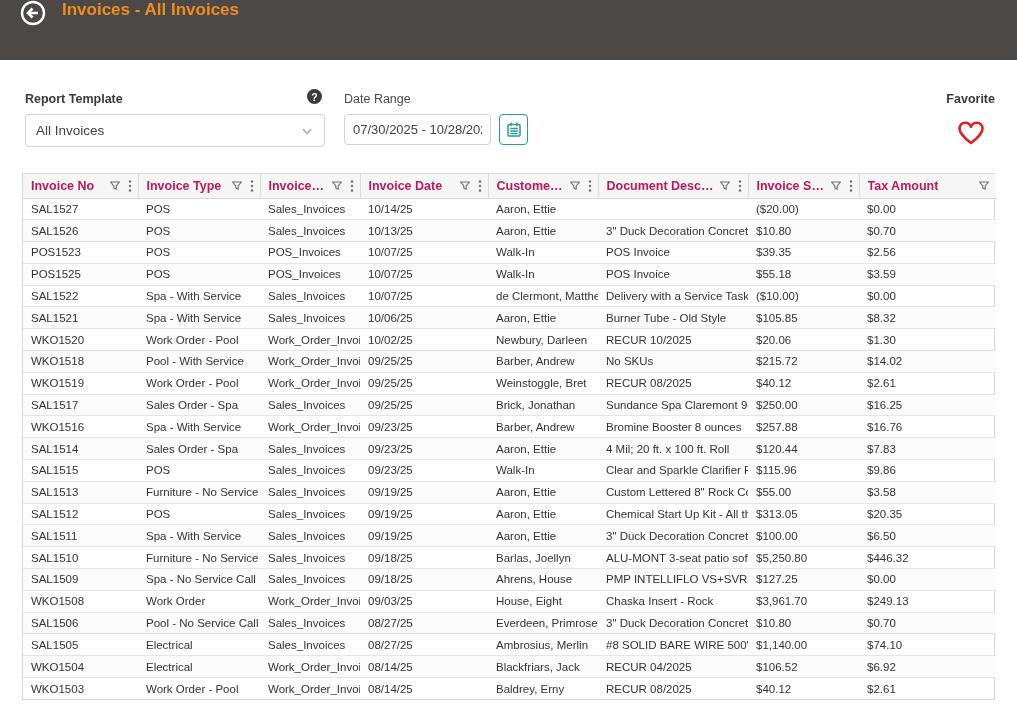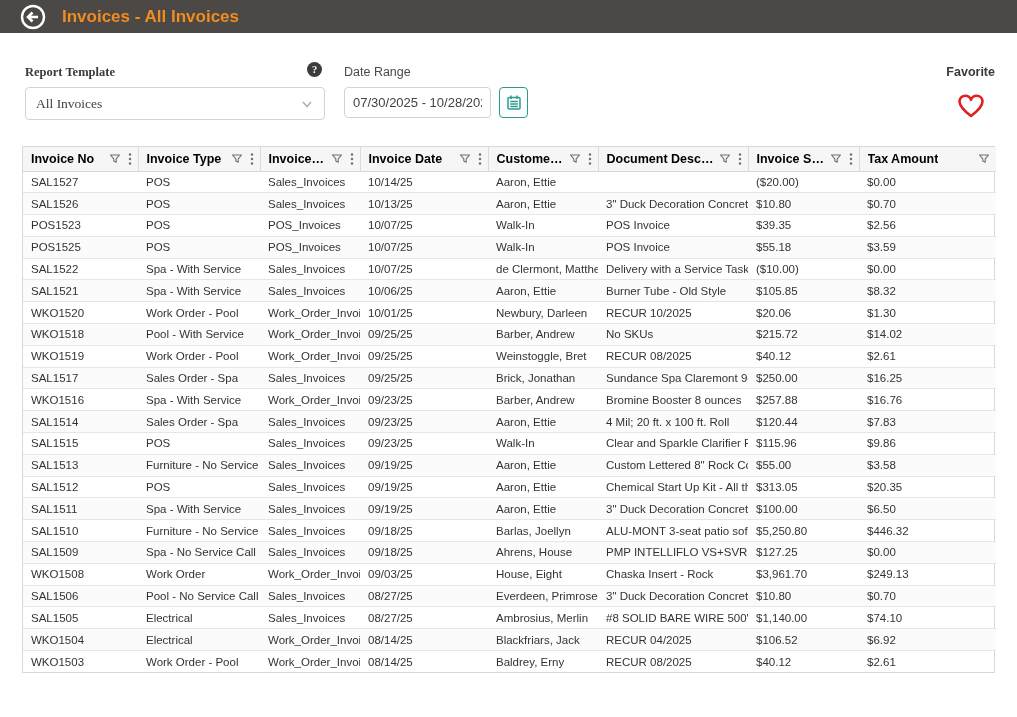--- a/index.html
+++ b/index.html
@@ -1,30 +1,30 @@
 <!DOCTYPE html>
 <html><head>
 <meta charset="utf-8">
 <style>
   * { box-sizing: border-box; margin: 0; padding: 0; }
   html,body { width: 1017px; height: 717px; background: #fff; overflow: hidden;
     font-family: "Liberation Sans", sans-serif; }
 
   
-  .app-bar { height: 33px; background: #4b4845; display: flex; align-items: center;
+  .app-bar { height: 60px; background: #4b4845; display: flex; align-items: flex-start;
     padding: 0 20px; gap: 16px; }
   .back-btn { width: 26px; height: 26px; border: none; background: transparent;
     cursor: pointer; display: flex; align-items: center; justify-content: center; padding: 0; }
   .app-title { color: #f08c21; font-size: 17px; font-weight: bold; }
 
   
   .filters { display: flex; align-items: flex-start; padding: 32px 20px 0 25px; }
   .fgroup { display: flex; flex-direction: column; }
   .flabel { font-size: 12.5px; font-weight: bold; color: #3a3a3a; margin-bottom: 7px; height: 15px; }
-  .rt-group { width: 300px; position: relative; font-family: Liberation Serif, serif; }
+  .rt-group { width: 300px; position: relative; }
   .select-box { height: 33px; border: 1px solid #d4d4d4; border-radius: 4px; background: #fff;
     display: flex; align-items: center; padding: 0 10px; font-size: 13.5px; color: #424242;
     cursor: pointer; justify-content: space-between; }
   .help-icon { position: absolute; top: -3px; right: 3px; width: 15px; height: 15px;
     border-radius: 50%; background: #3c3c3c; color: #fff; font-size: 10.5px; font-weight: bold;
     display: flex; align-items: center; justify-content: center; cursor: pointer; }
   .dr-group { margin-left: 19px; }
   .dr-row { display: flex; gap: 8px; }
   .date-input { width: 147px; height: 31px; border: 1px solid #d4d4d4; border-radius: 4px;
     padding: 0 8px; font-size: 13px; color: #424242; font-family: "Liberation Sans", sans-serif; }
@@ -32,21 +32,21 @@
     background: #fff; cursor: pointer; display: flex; align-items: center; justify-content: center; }
   .fav-group { margin-left: auto; display: flex; flex-direction: column; align-items: center;
     padding-right: 2px; }
   .fav-group .flabel { margin-bottom: 13px; }
   .heart-btn { background: transparent; border: none; cursor: pointer; padding: 0; }
 
   
   .grid-wrap { margin: 24px 22px 0 22px; border: 1px solid #d8d8d8; }
   table { border-collapse: collapse; table-layout: fixed; width: 973px; }
   thead th { background: #f6f6f6; height: 24px; border-right: 1px solid #dcdcdc;
-    border-bottom: 1px solid #d8d8d8; font-size: 12.5px; font-weight: bold; color: #000000;
+    border-bottom: 1px solid #d8d8d8; font-size: 12.5px; font-weight: bold; color: #be185d;
     text-align: center; padding: 0 6px 0 8px; cursor: pointer; white-space: nowrap; overflow: hidden; }
   thead th:last-child { border-right: none; }
   .th-inner { display: flex; align-items: center; justify-content: space-between; gap: 4px; }
   .th-label { overflow: hidden; text-overflow: ellipsis; white-space: nowrap; }
   .th-icons { display: flex; align-items: center; gap: 7px; flex-shrink: 0; }
   tbody td { height: 21.8px; padding: 0 8px; font-size: 11.5px; color: #333;
     border-bottom: 1px solid #e6e6e6; white-space: nowrap; overflow: hidden;
     text-overflow: clip; }
   tbody tr:nth-child(even) { background: #fbfbfb; }
   tbody tr:last-child td { border-bottom: none; }
@@ -295,21 +295,21 @@
           <td>10/06/25</td>
           <td>Aaron, Ettie</td>
           <td>Burner Tube - Old Style</td>
           <td>$105.85</td>
           <td>$8.32</td>
         </tr>
         <tr>
           <td>WKO1520</td>
           <td>Work Order - Pool</td>
           <td>Work_Order_Invoices</td>
-          <td>10/01/25</td>
+          <td>10/02/25</td>
           <td>Newbury, Darleen</td>
           <td>RECUR 10/2025</td>
           <td>$20.06</td>
           <td>$1.30</td>
         </tr>
         <tr>
           <td>WKO1518</td>
           <td>Pool - With Service</td>
           <td>Work_Order_Invoices</td>
           <td>09/25/25</td>

